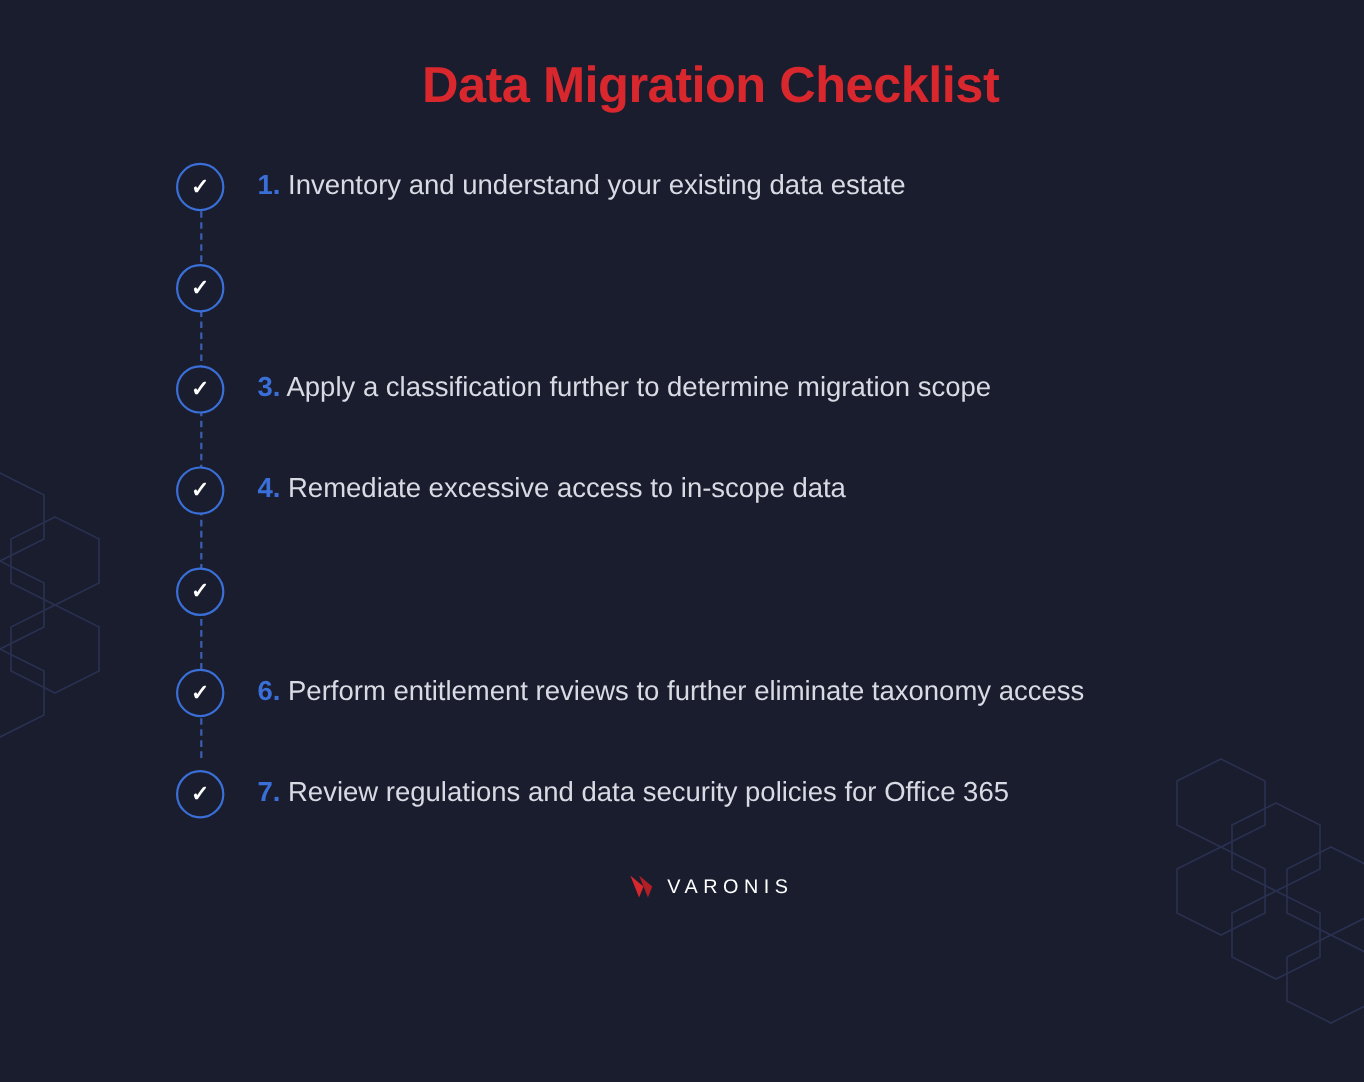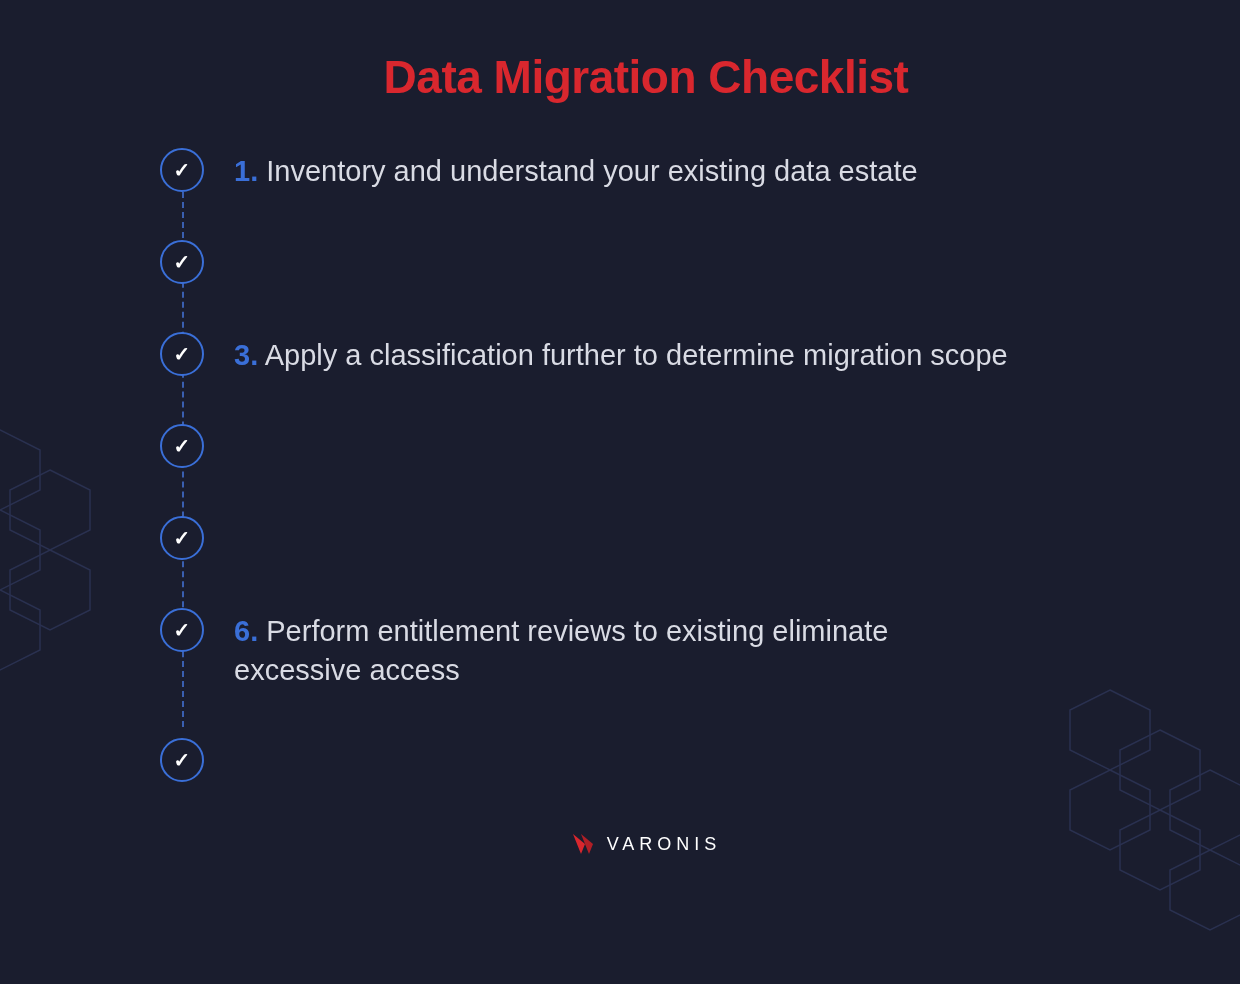--- a/index.html
+++ b/index.html
@@ -62,21 +62,21 @@
     margin-right: 30px;
     margin-top: -4px;
   }
   .check-mark {
     color: #ffffff;
     font-size: 20px;
     font-weight: bold;
     line-height: 1;
   }
   .item-text {
-    font-size: 29px;
+    font-size: 25px;
     line-height: 1.35;
     color: #d9dbe4;
     max-width: 780px;
   }
   .item-number {
     color: #3a6fd8;
     font-weight: 700;
   }
   .footer {
     text-align: center;
@@ -140,39 +140,41 @@
       <div class="check-circle">
           <span class="check-mark">✓</span>
         </div>
       <div class="item-text"><span class="item-number">3.</span> <span>Apply a classification further to determine migration scope</span></div>
     </div>
 
     <div class="item">
       <div class="check-circle">
           <span class="check-mark">✓</span>
         </div>
+      <div class="item-text"><span class="item-number">4.</span> <span>Remediate excessive access to in-scope data</span></div>
     </div>
 
     <div class="item">
       <div class="check-circle">
           <span class="check-mark">✓</span>
         </div>
     </div>
 
     <div class="item">
       <div class="check-circle">
           <span class="check-mark">✓</span>
         </div>
-      <div class="item-text"><span class="item-number">6.</span> <span>Perform entitlement reviews to existing eliminate excessive access</span></div>
+      <div class="item-text"><span class="item-number">6.</span> <span>Perform entitlement reviews to further eliminate taxonomy access</span></div>
     </div>
 
     <div class="item">
       <div class="check-circle">
           <span class="check-mark">✓</span>
         </div>
+      <div class="item-text"><span class="item-number">7.</span> <span>Review regulations and data security policies for Office 365</span></div>
     </div>
   </div>
 
   <div class="footer">
     <div class="logo">
       <svg width="30" height="24" viewBox="0 0 30 24">
         <path d="M2 2 L10 22 L14 12 Z" fill="#d9272e"></path>
         <path d="M10 2 L18 22 L22 12 Z" fill="#b01f26"></path>
       </svg>
       <span class="logo-text">VARONIS</span>

